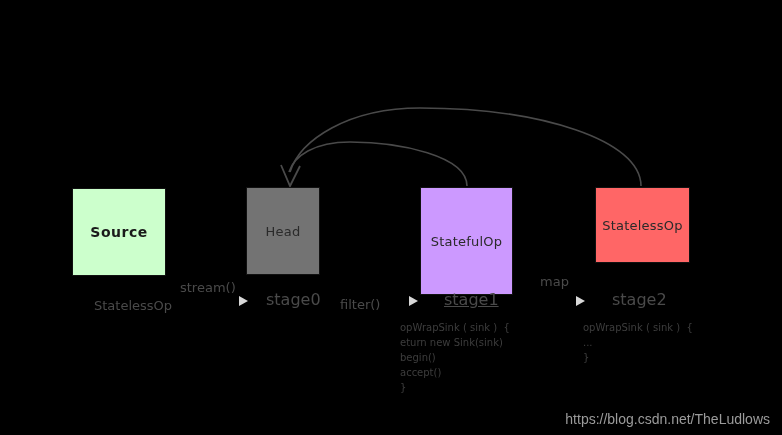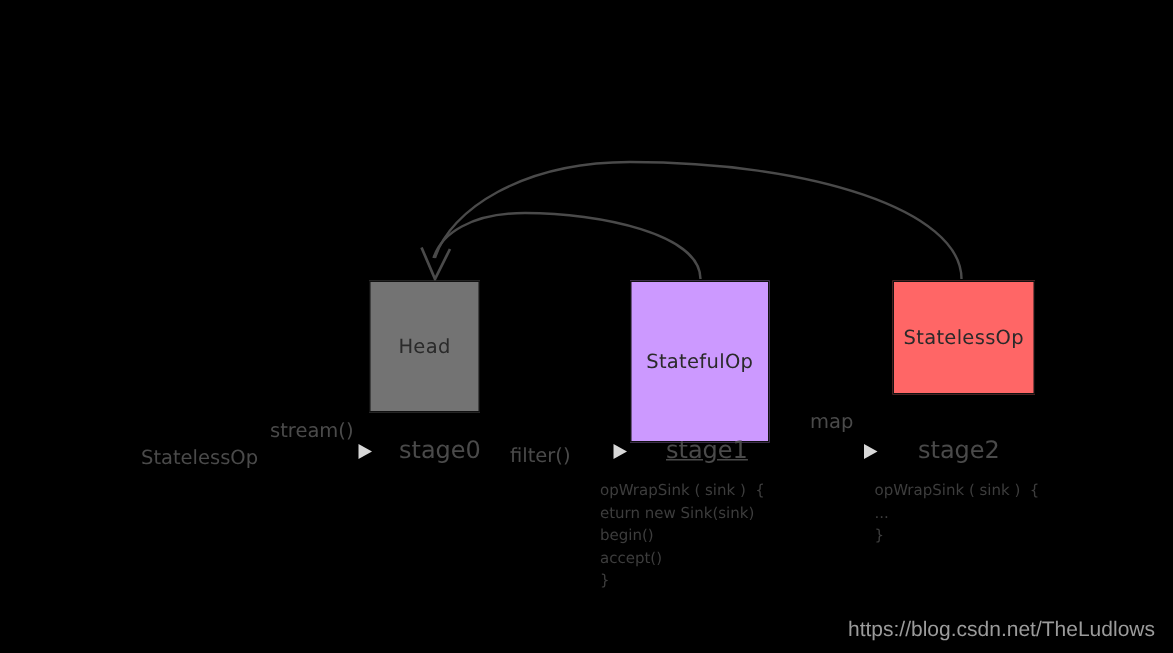--- a/index.html
+++ b/index.html
@@ -118,20 +118,23 @@
 
   <svg id="arcs" viewBox="0 0 782 435" xmlns="http://www.w3.org/2000/svg">
 
     <path d="M 641 186 C 641 140, 540 108, 420 108 C 348 108, 300 140, 290 172" fill="none" stroke="#4a4a4a" stroke-width="1.6"></path>
 
     <path d="M 467 186 C 467 156, 400 142, 350 142 C 314 142, 294 156, 289 172" fill="none" stroke="#4a4a4a" stroke-width="1.6"></path>
 
     <path d="M 281 165 L 290 186 L 300 166" fill="none" stroke="#4a4a4a" stroke-width="1.8"></path>
   </svg>
 
+  <div class="node" id="node-source">
+    <span class="node-label bold">Source</span>
+  </div>
 
   <div class="node" id="node-head">
     <span class="node-label">Head</span>
   </div>
 
   <div class="node" id="node-stateful">
     <span class="node-label">StatefulOp</span>
   </div>
 
   <div class="node" id="node-stateless">

